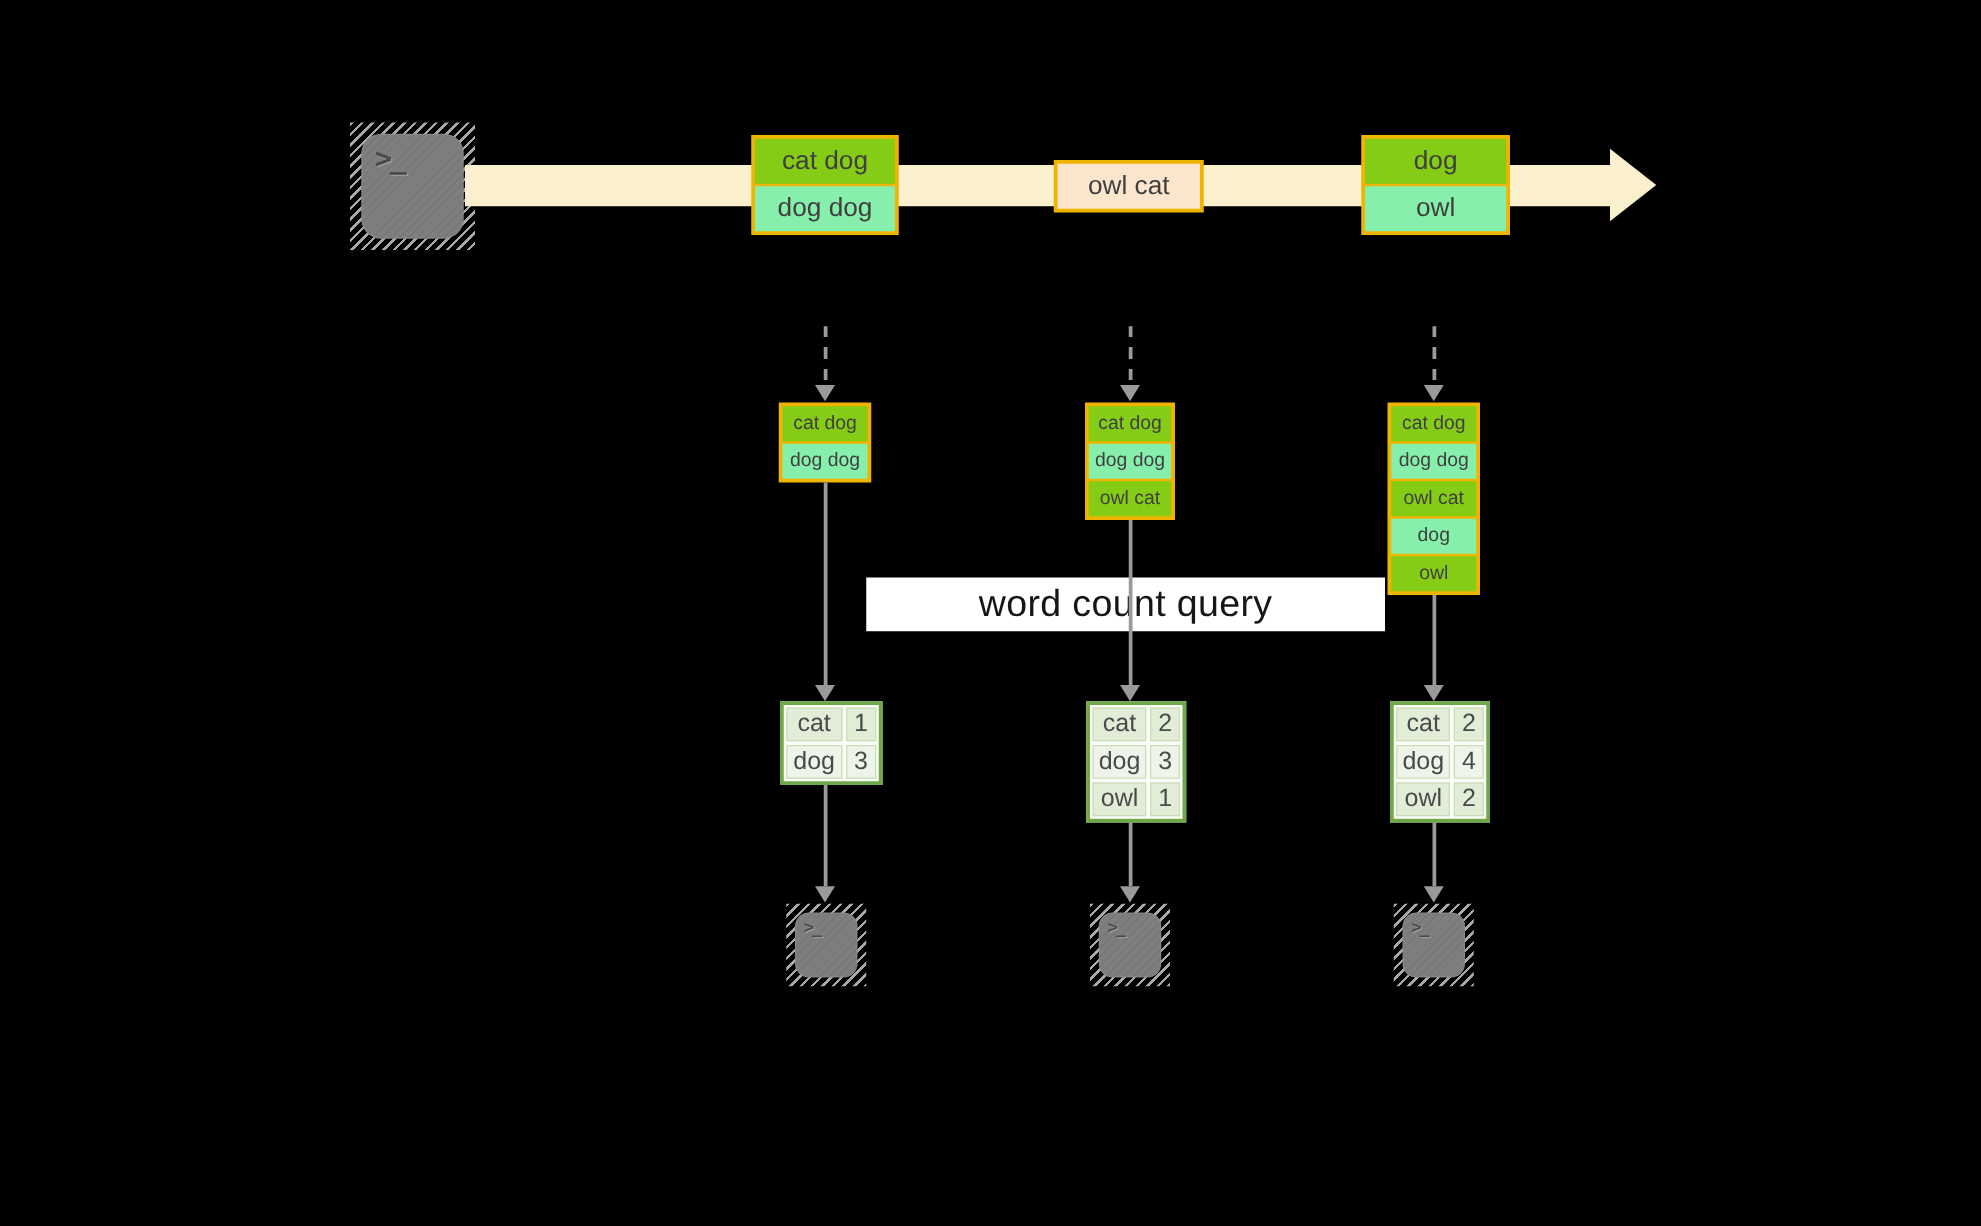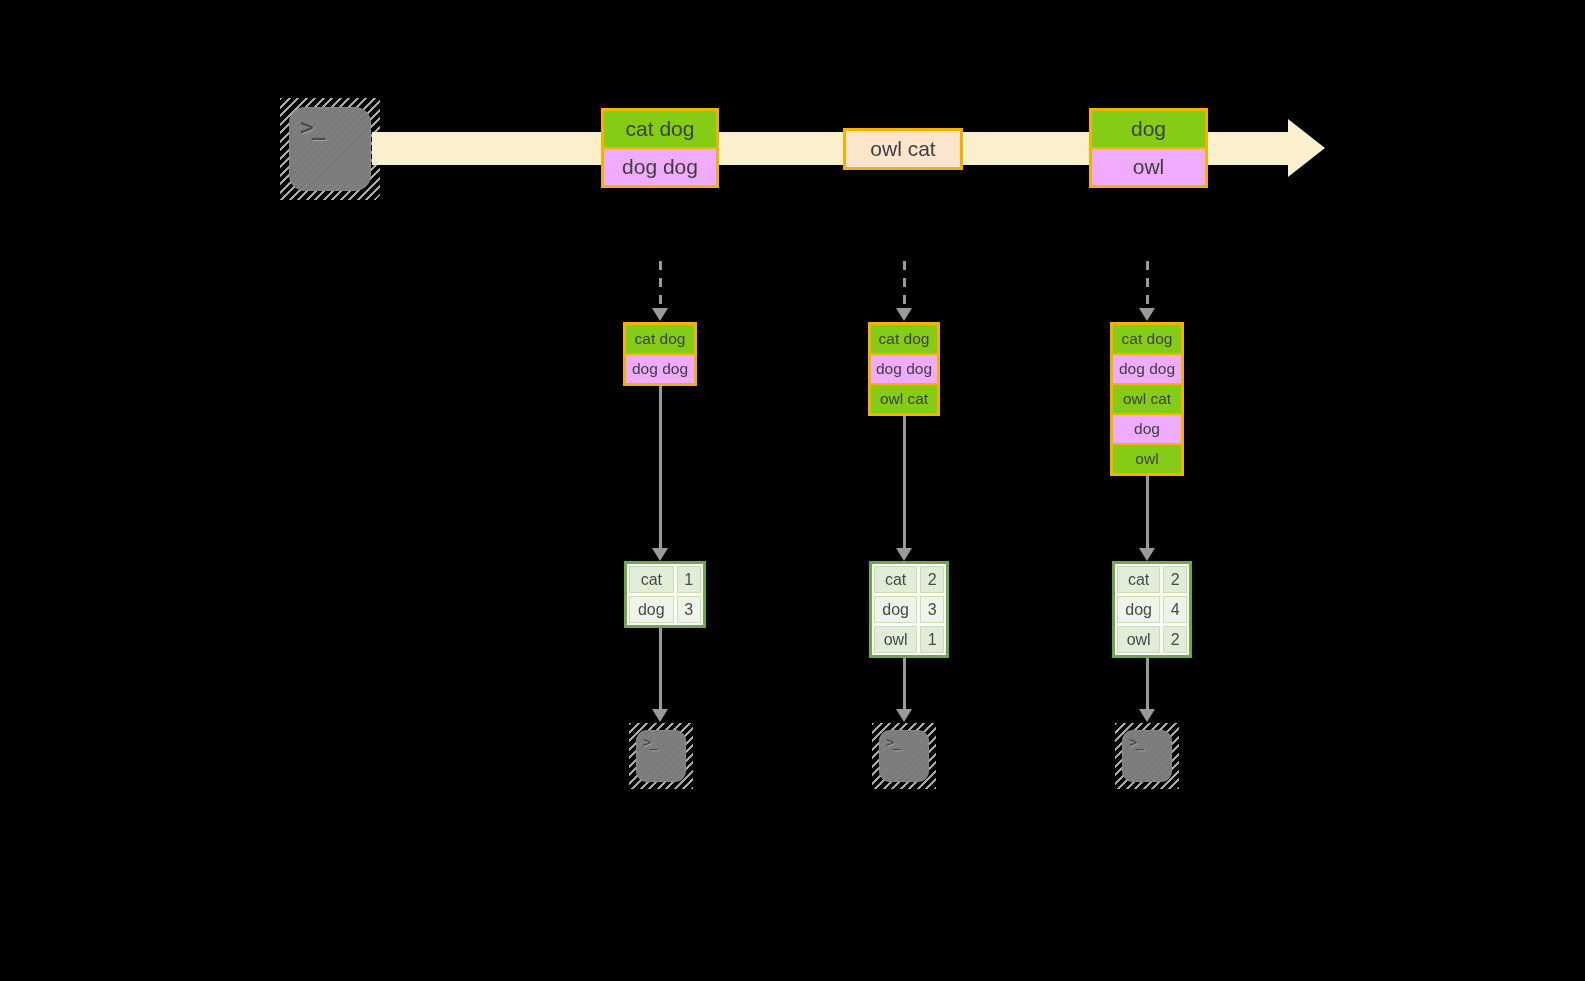--- a/index.html
+++ b/index.html
@@ -25,41 +25,41 @@
                border-top:29px solid transparent;border-bottom:29px solid transparent;
                border-left:37px solid #FAF0CE;}
 
   
   .obox{position:absolute;background:#F0B400;padding:3px;display:flex;flex-direction:column;gap:2px;
         box-sizing:border-box;}
   .obox .row{flex:1;display:flex;align-items:center;justify-content:center;color:#3f3f3f;}
   .obox-lg .row{font-size:21px;}
   .obox-sm .row{font-size:15.5px;height:28px;flex:none;}
   .fill-a{background:#84cc16;}
-  .fill-b{background:#f0abfc;}
+  .fill-b{background:#86efac;}
   .fill-c{background:#FBE5CD;}
 
   
   .varrow{position:absolute;width:16px;display:flex;flex-direction:column;align-items:center;}
   .varrow .tail{width:3px;flex:1;background:#9a9a9a;}
   .varrow.dashed .tail{background:repeating-linear-gradient(to bottom,#9a9a9a 0 9px,rgba(0,0,0,0) 9px 17px);}
   .varrow .head{width:0;height:0;border-left:8px solid transparent;border-right:8px solid transparent;
                 border-top:13px solid #9a9a9a;}
 
   
   .qband{position:absolute;left:693px;top:462px;width:415px;height:43px;background:#fff;
          display:flex;align-items:center;justify-content:center;}
   .qband span{font-size:30px;color:#161616;letter-spacing:.3px;}
 
   
   .gtable{position:absolute;border:3px solid #6FA947;background:#FBFDF9;padding:2px;
           display:flex;flex-direction:column;gap:3px;box-sizing:content-box;}
   .gtable .grow{display:flex;gap:3px;height:27px;}
   .gtable .cell{display:flex;align-items:center;justify-content:center;
-                border:1px solid #C9DDB6;color:#4a4a4a;font-size:16px;box-sizing:border-box;}
+                border:1px solid #C9DDB6;color:#4a4a4a;font-size:20px;box-sizing:border-box;}
   .gtable .word{flex:1.9;}
   .gtable .num{flex:1;}
   .g-a{background:#E2EDD7;}
   .g-b{background:#EEF4E9;}
 </style>
 </head>
 <body>
 
 <div id="canvas">
 
@@ -108,20 +108,23 @@
     <div class="row fill-a">owl cat</div>
   </div>
   <div class="obox obox-sm" style="left:1110px;top:322px;width:74px;">
     <div class="row fill-a">cat dog</div>
     <div class="row fill-b">dog dog</div>
     <div class="row fill-a">owl cat</div>
     <div class="row fill-b">dog</div>
     <div class="row fill-a">owl</div>
   </div>
 
+  <div class="qband">
+    <span>word count query</span>
+  </div>
 
   <div class="varrow" style="left:652px;top:386px;height:175px;">
     <div class="tail"></div>
     <div class="head"></div>
   </div>
   <div class="varrow" style="left:896px;top:416px;height:145px;">
     <div class="tail"></div>
     <div class="head"></div>
   </div>
   <div class="varrow" style="left:1139px;top:476px;height:85px;">

